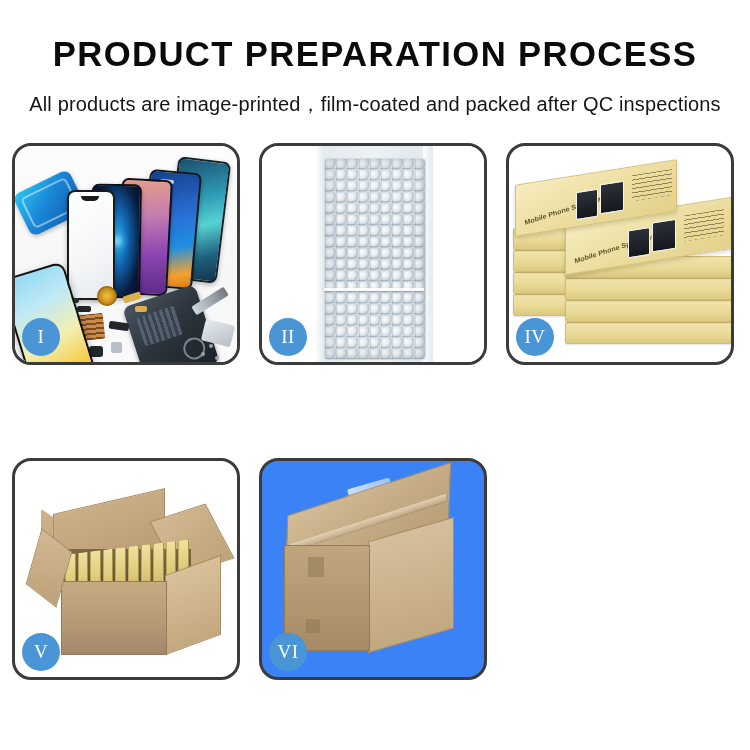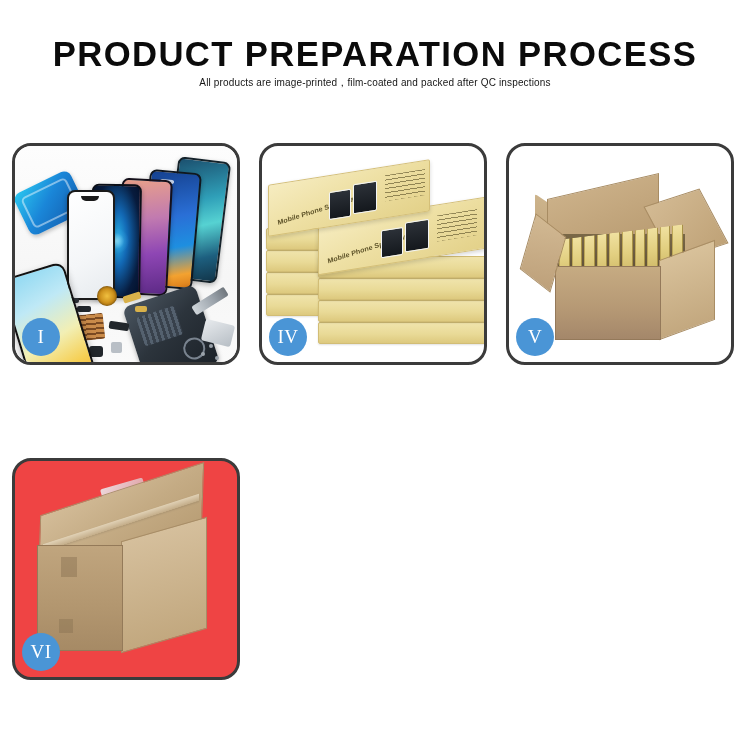--- a/index.html
+++ b/index.html
@@ -33,23 +33,23 @@
     font-family: "Liberation Sans", sans-serif;
     font-size: 35px;
     font-weight: bold;
     color: #0b0b0b;
     letter-spacing: 1.4px;
     line-height: 40px;
     white-space: nowrap;
     transform: scaleX(0.99);
   }
   .subtitle {
-    margin-top: 0;
+    margin-top: 21px;
     font-family: "Liberation Sans", sans-serif;
-    font-size: 10px;
+    font-size: 20px;
     font-weight: normal;
     color: #161616;
     letter-spacing: 0.15px;
     line-height: 18px;
     white-space: nowrap;
   }
 
   
   .grid {
     position: absolute;
@@ -382,21 +382,21 @@
     background: linear-gradient(180deg,#d8c19a 0%,#c3a87f 100%);
     transform: skewY(-20deg); border: 1px solid #a98d64;
   }
   .c5-flap-left {
     position: absolute; left: 16px; top: 78px; width: 34px; height: 56px;
     background: linear-gradient(150deg,#d2b993,#bda07a);
     transform: rotate(16deg) skewY(22deg); border: 1px solid #a88c63;
   }
 
   
-  .p6 { background: #ef4444; }
+  .p6 { background: #3b82f6; }
   .c6-top {
     position: absolute; left: 24px; top: 28px; width: 162px; height: 66px;
     background: linear-gradient(160deg,#d3bc98 0%,#c4ab84 50%,#b89d74 100%);
     transform: skewY(-18deg) skewX(-2deg);
     border: 1px solid #a98f69;
   }
   .c6-top-seam {
     position: absolute; left: 28px; top: 58px; width: 156px; height: 7px;
     background: linear-gradient(180deg,rgba(226,211,184,.95),rgba(196,174,139,.85));
     transform: skewY(-18deg);
@@ -474,20 +474,31 @@
         <div class="screw" style="left:194px; top:198px;"></div>
         <div class="screw" style="left:200px; top:210px;"></div>
 
         <div class="tool"></div>
         <div class="tool2"></div>
 
         <div class="badge">I</div>
       </div>
     </div>
 
+    <div class="panel p2">
+      <div class="panel-inner">
+        <div class="bw-bg"></div>
+        <div class="bw-sheet"></div>
+        <div class="bw-edge-l"></div>
+        <div class="bw-edge-r"></div>
+        <div class="bw-pack"></div>
+        <div class="bw-seam"></div>
+        <div class="badge">II</div>
+      </div>
+    </div>
 
 
     <div class="panel p4">
       <div class="panel-inner">
         <div class="stack">
 
           <div class="sbox" style="left:4px; top:148px; width:150px; height:20px;"></div>
           <div class="sbox" style="left:4px; top:126px; width:150px; height:20px;"></div>
           <div class="sbox" style="left:4px; top:104px; width:150px; height:20px;"></div>
           <div class="sbox" style="left:4px; top:82px; width:150px; height:20px;"></div>

